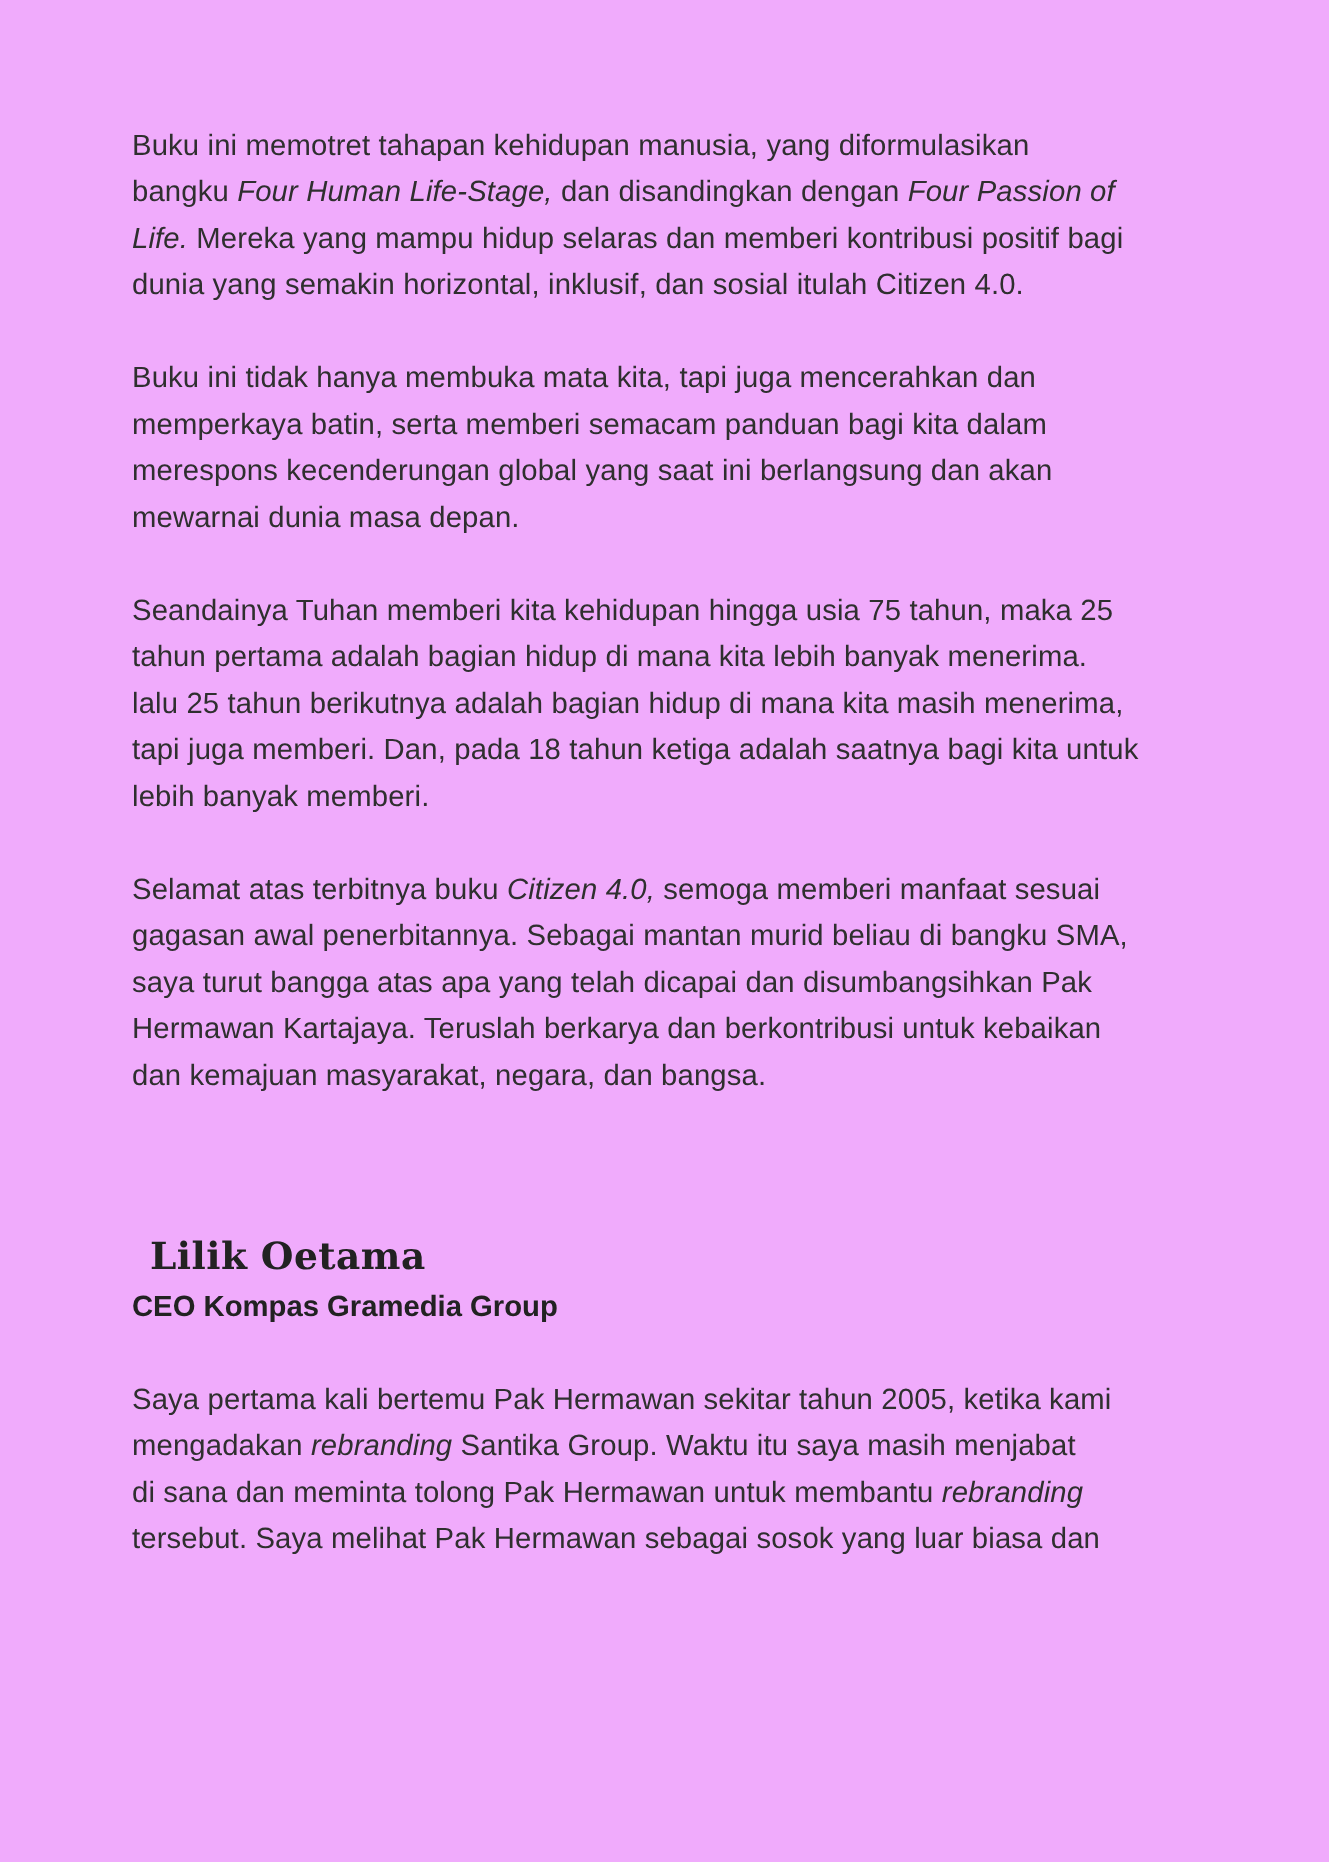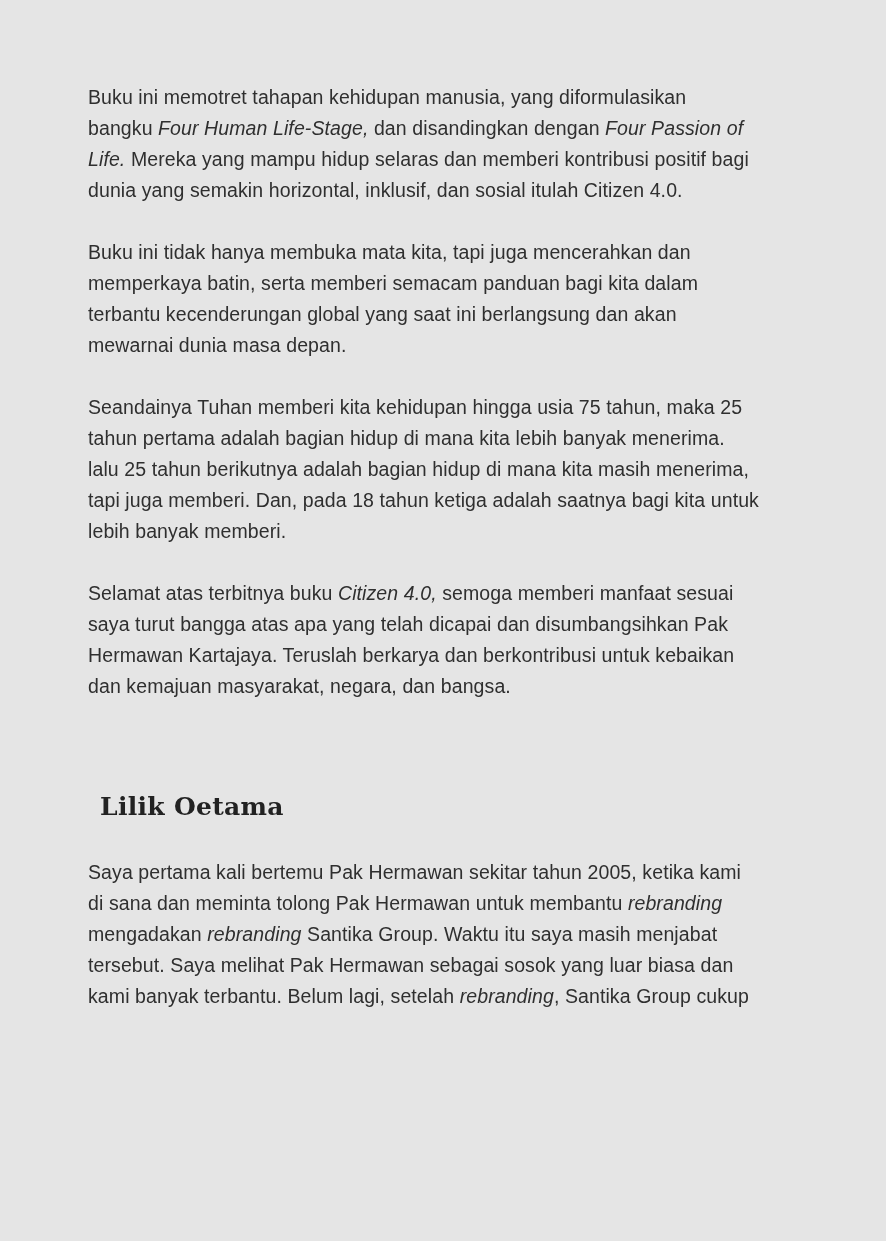--- a/index.html
+++ b/index.html
@@ -4,21 +4,21 @@
 <style>
   html, body {
     margin: 0;
     padding: 0;
     background: #ffffff;
   }
   .page {
     position: relative;
     width: 886px;
     height: 1241px;
-    background: #e5e5e5;
+    background: #f0abfc;
     overflow: hidden;
     box-sizing: border-box;
     padding: 82px 80px 0 88px;
     font-family: "Liberation Sans", sans-serif;
     color: #2f2f2f;
   }
   .body-text {
     font-size: 19.5px;
     line-height: 31px;
     letter-spacing: 0.1px;
@@ -64,43 +64,44 @@
   <div class="body-text paragraph">
       <span class="line"><span>Buku ini memotret tahapan kehidupan manusia, yang diformulasikan</span></span>
       <span class="line"><span>bangku </span><em>Four Human Life-Stage,</em><span> dan disandingkan dengan </span><em>Four Passion of</em></span>
       <span class="line"><em>Life.</em><span> Mereka yang mampu hidup selaras dan memberi kontribusi positif bagi</span></span>
       <span class="line"><span>dunia yang semakin horizontal, inklusif, dan sosial itulah Citizen 4.0.</span></span>
     </div>
 
   <div class="body-text paragraph">
       <span class="line"><span>Buku ini tidak hanya membuka mata kita, tapi juga mencerahkan dan</span></span>
       <span class="line"><span>memperkaya batin, serta memberi semacam panduan bagi kita dalam</span></span>
-      <span class="line"><span>terbantu kecenderungan global yang saat ini berlangsung dan akan</span></span>
+      <span class="line"><span>merespons kecenderungan global yang saat ini berlangsung dan akan</span></span>
       <span class="line"><span>mewarnai dunia masa depan.</span></span>
     </div>
 
   <div class="body-text paragraph">
       <span class="line"><span>Seandainya Tuhan memberi kita kehidupan hingga usia 75 tahun, maka 25</span></span>
       <span class="line"><span>tahun pertama adalah bagian hidup di mana kita lebih banyak menerima.</span></span>
       <span class="line"><span>lalu 25 tahun berikutnya adalah bagian hidup di mana kita masih menerima,</span></span>
       <span class="line"><span>tapi juga memberi. Dan, pada 18 tahun ketiga adalah saatnya bagi kita untuk</span></span>
       <span class="line"><span>lebih banyak memberi.</span></span>
     </div>
 
   <div class="body-text paragraph">
       <span class="line"><span>Selamat atas terbitnya buku </span><em>Citizen 4.0,</em><span> semoga memberi manfaat sesuai</span></span>
+      <span class="line"><span>gagasan awal penerbitannya. Sebagai mantan murid beliau di bangku SMA,</span></span>
       <span class="line"><span>saya turut bangga atas apa yang telah dicapai dan disumbangsihkan Pak</span></span>
       <span class="line"><span>Hermawan Kartajaya. Teruslah berkarya dan berkontribusi untuk kebaikan</span></span>
       <span class="line"><span>dan kemajuan masyarakat, negara, dan bangsa.</span></span>
     </div>
 
   <h2 class="author-name">Lilik Oetama</h2>
 
+  <h3 class="author-title">CEO Kompas Gramedia Group</h3>
 
   <div class="body-text paragraph last-para">
       <span class="line"><span>Saya pertama kali bertemu Pak Hermawan sekitar tahun 2005, ketika kami</span></span>
+      <span class="line"><span>mengadakan </span><em>rebranding</em><span> Santika Group. Waktu itu saya masih menjabat</span></span>
       <span class="line"><span>di sana dan meminta tolong Pak Hermawan untuk membantu </span><em>rebranding</em></span>
-      <span class="line"><span>mengadakan </span><em>rebranding</em><span> Santika Group. Waktu itu saya masih menjabat</span></span>
       <span class="line"><span>tersebut. Saya melihat Pak Hermawan sebagai sosok yang luar biasa dan</span></span>
-      <span class="line"><span>kami banyak terbantu. Belum lagi, setelah </span><em>rebranding</em><span>, Santika Group cukup</span></span>
     </div>
 
 </div>
 
 </body></html>

